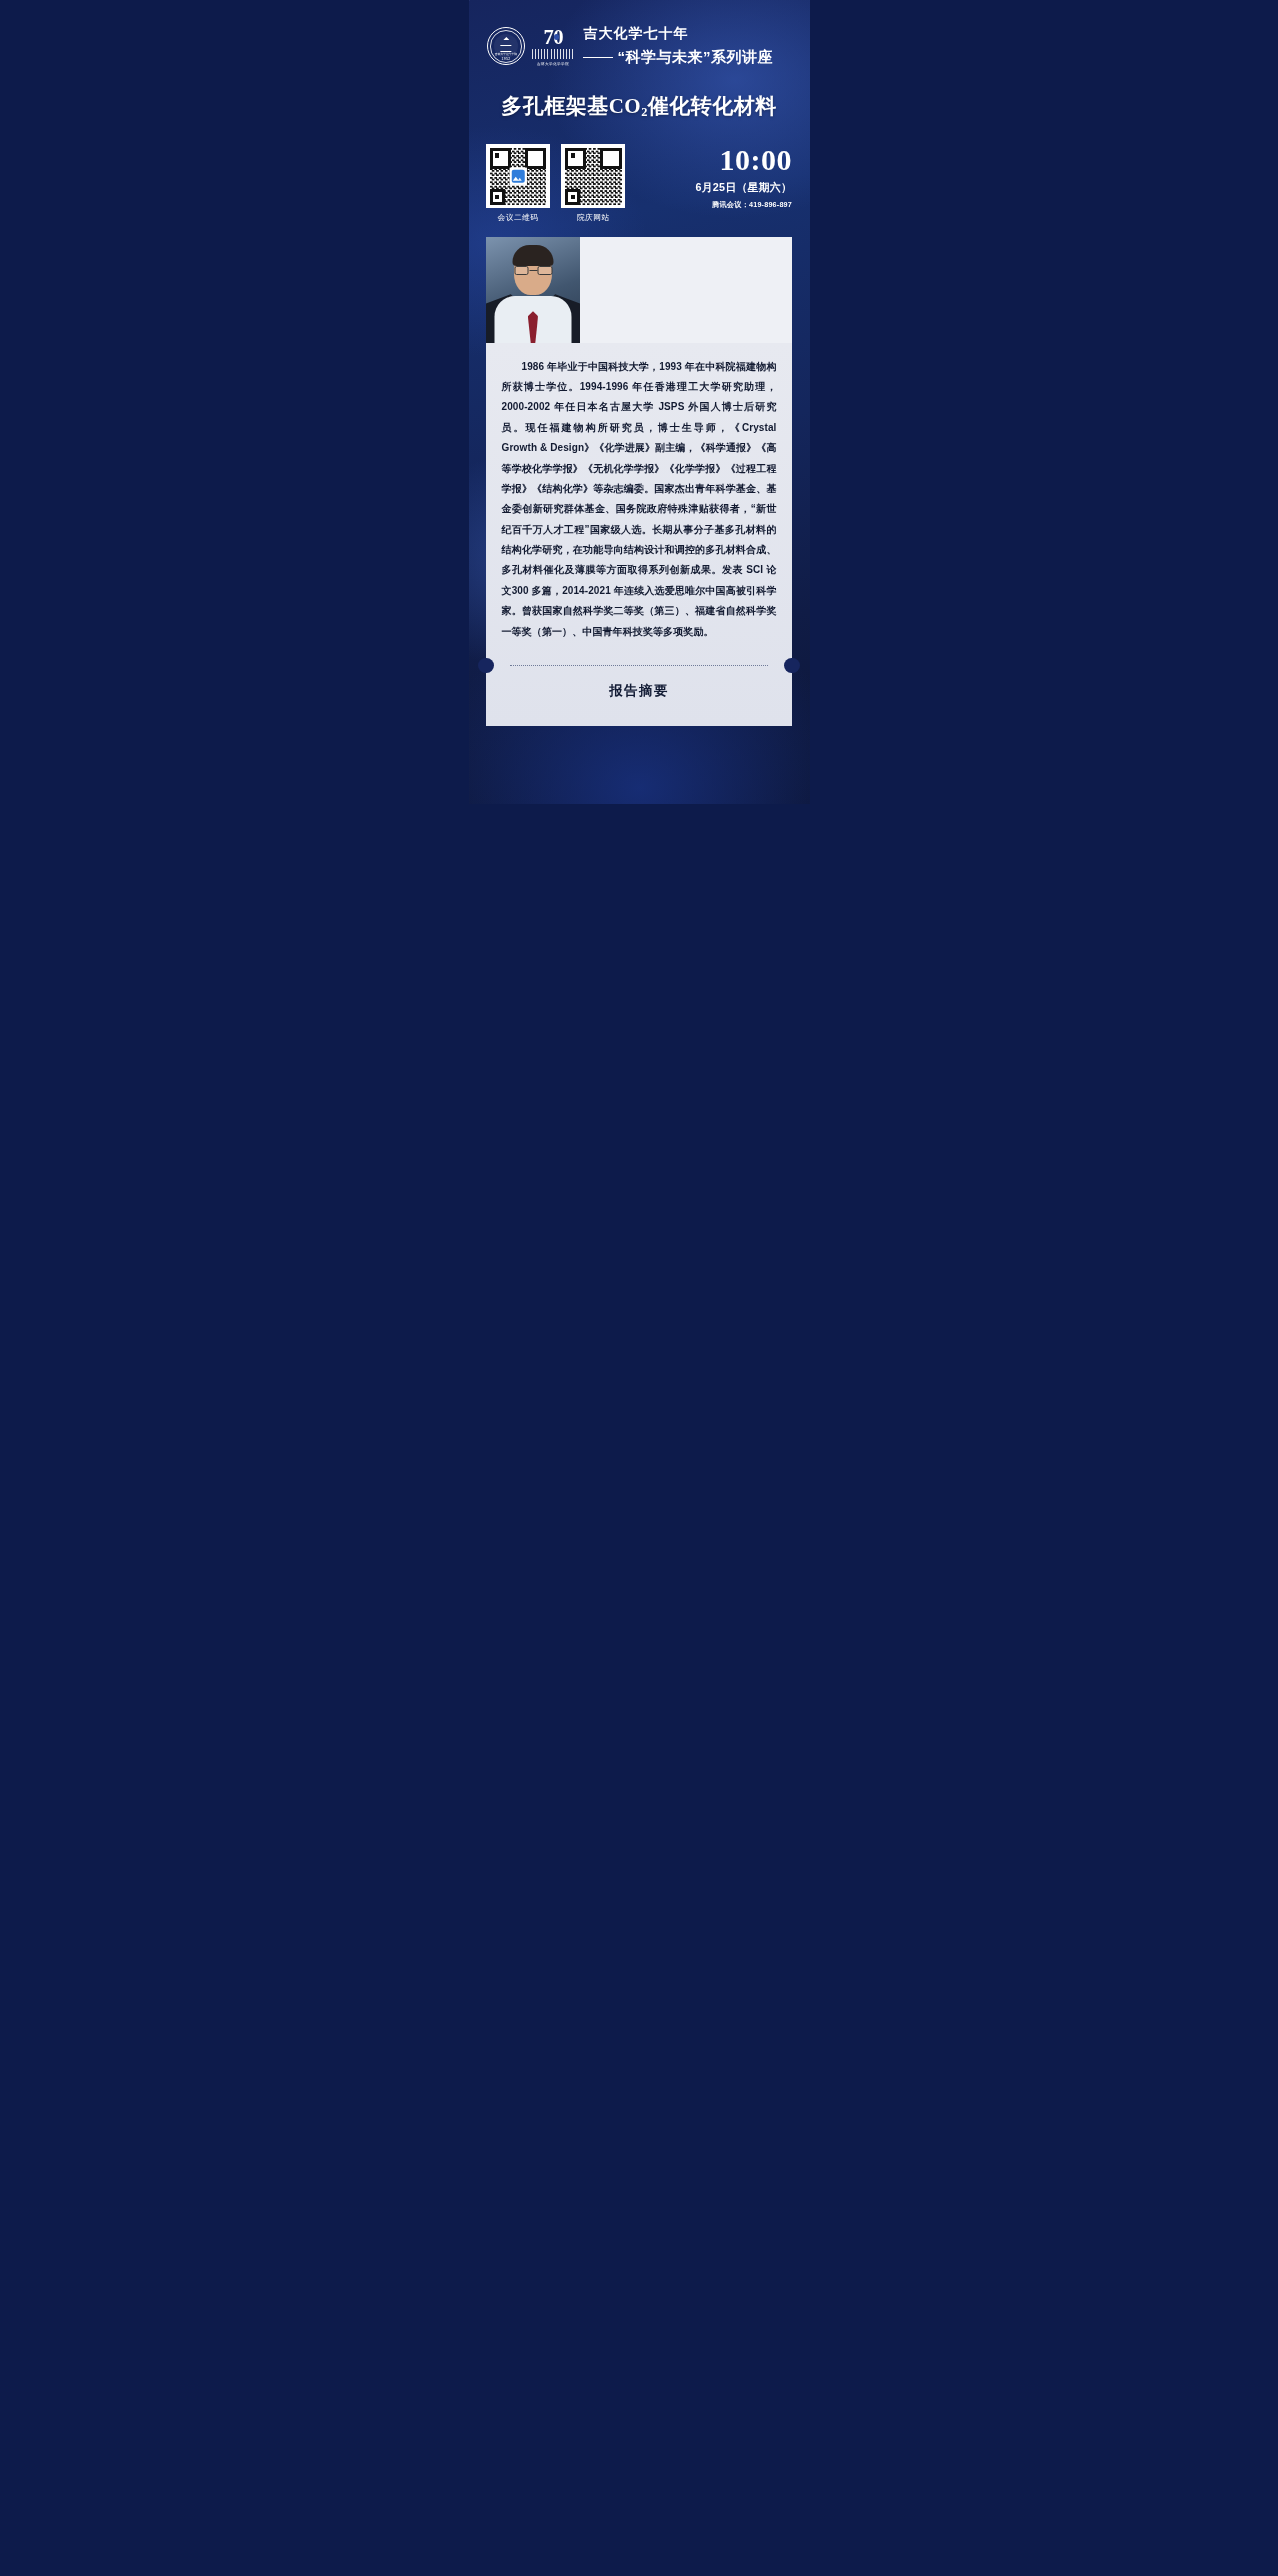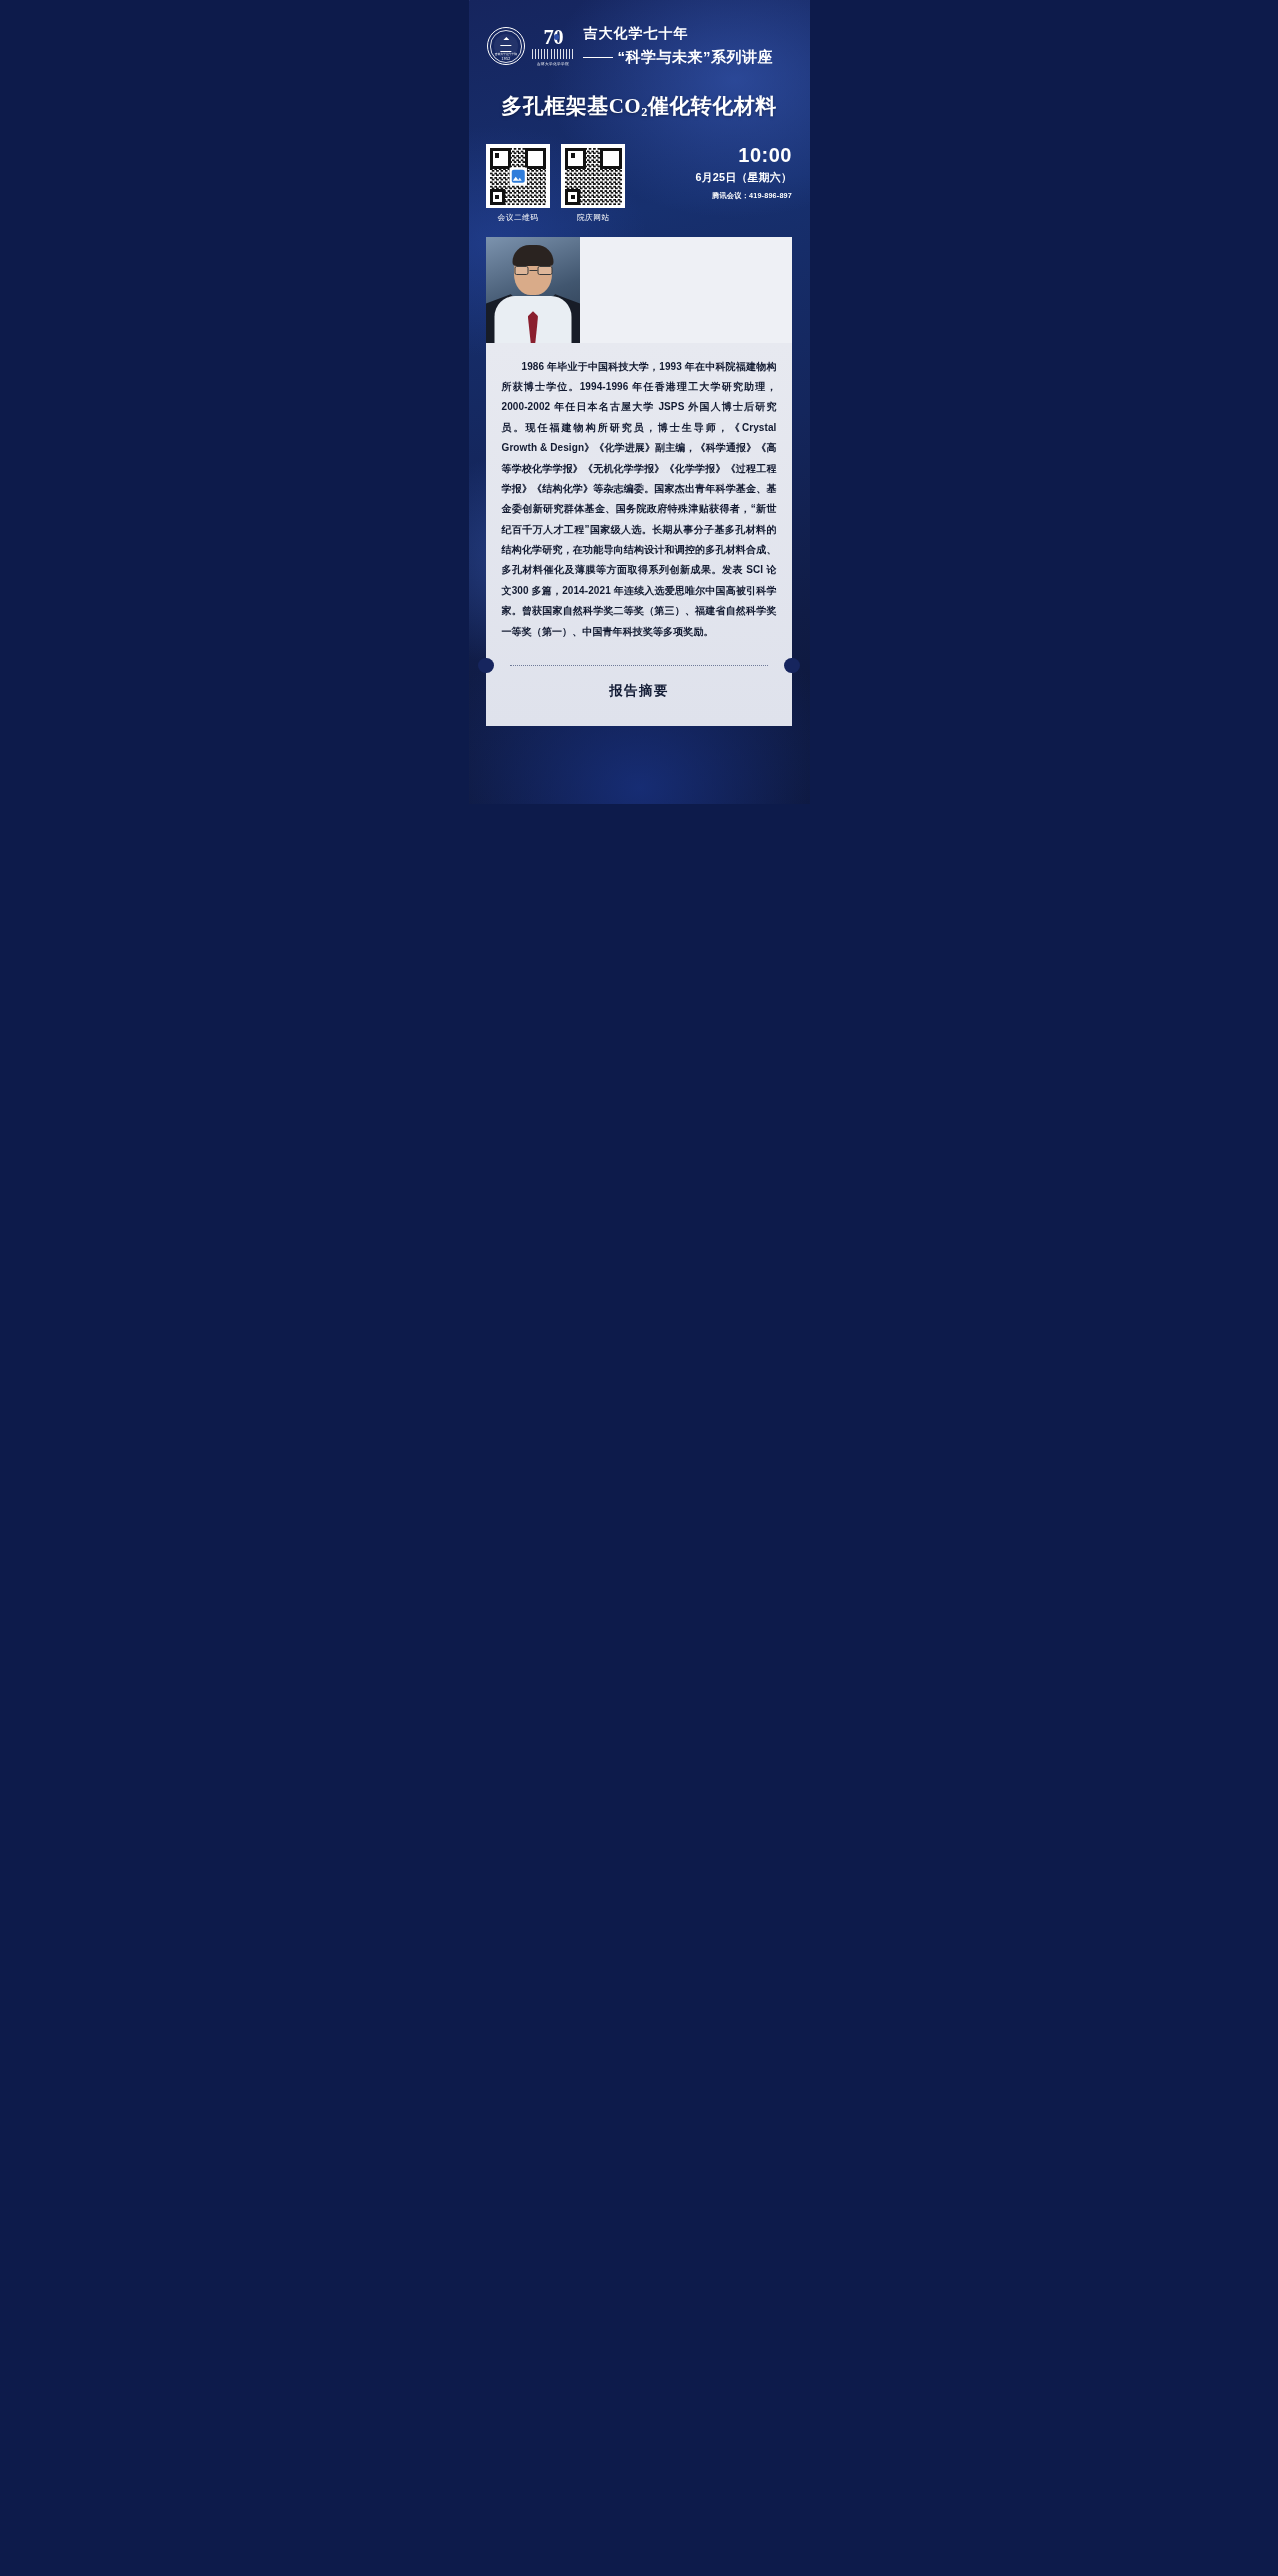--- a/index.html
+++ b/index.html
@@ -270,22 +270,22 @@
     letter-spacing: 0.5px;
   }
 
   .timecol {
     margin-left: auto;
     text-align: right;
     color: #fff;
     padding-top: 2.1px;
   }
   .timecol .clock {
-    font-family: Liberation Sans, sans-serif;
-    font-size: 20px;
+    font-family: Liberation Serif, serif;
+    font-size: 30px;
     font-weight: 700;
     line-height: .95;
     letter-spacing: 0.5px;
   }
   .timecol .date {
     margin-top: 6.2px;
     font-size: 10.8px;
     font-weight: 700;
     letter-spacing: 0.3px;
   }

